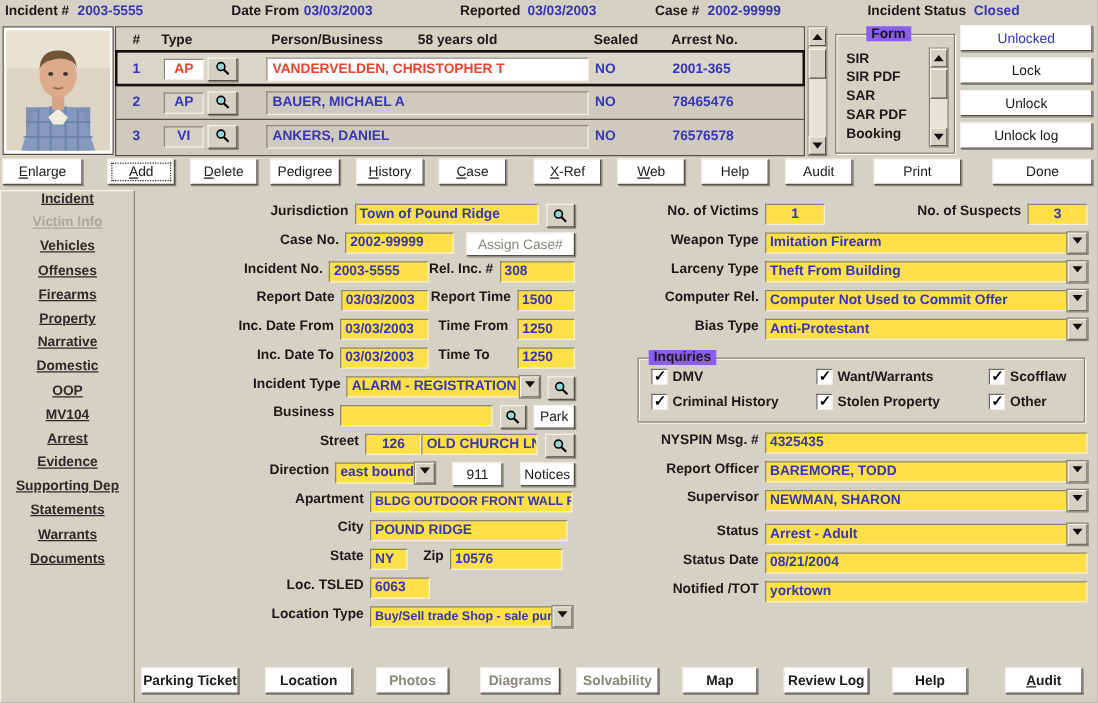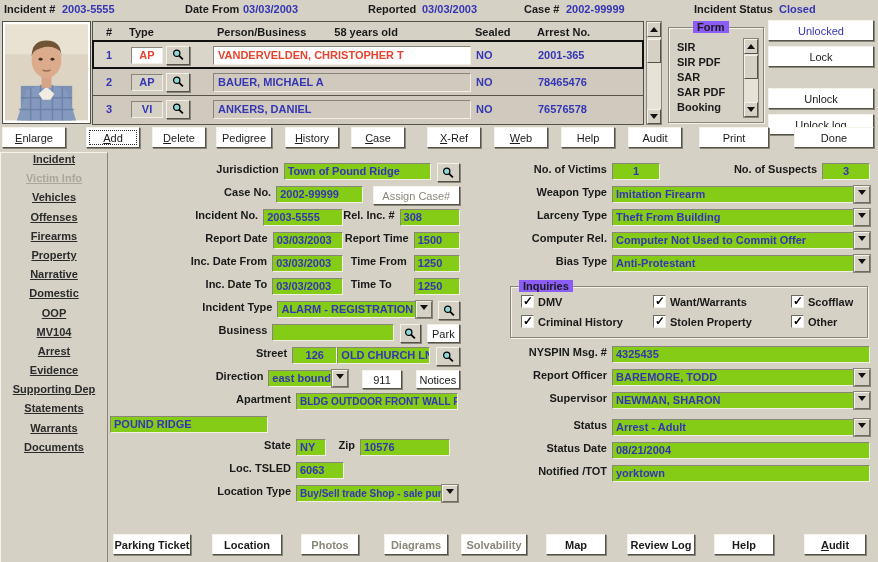--- a/index.html
+++ b/index.html
@@ -12,21 +12,21 @@
   .blue { color: #3535b5; }
   .dim  { color: #8a8679 !important; }
   .lbl { text-align: right; padding-right: 5px; white-space: nowrap; }
 
   
   .topbar { position: absolute; left: 0; top: 0; width: 878px; height: 20px; }
   .topbar span { position: absolute; top: 3px; white-space: nowrap; }
 
   
   .field {
-    background: #84cc16; color: #3535b5;
+    background: #fde047; color: #3535b5;
     border: 1px solid; border-color: #8a8579 #f2efe6 #f2efe6 #8a8579;
     height: 17px; line-height: 15px; padding: 0 3px;
     white-space: nowrap; overflow: hidden;
   }
   .combo { display: flex; }
   .combo .field { flex: 1; border-right: none; }
   .drop {
     width: 16px; height: 17px; background: #d5d1c5;
     border: 1px solid; border-color: #f5f2e9 #6e6a60 #6e6a60 #f5f2e9;
     outline: 1px solid #8a8579;
@@ -264,21 +264,21 @@
       <div class="sthumb" style="top:16px"></div>
       <div class="sbtn">
           <div class="tri-d"></div>
         </div>
     </div>
   </div>
 
   <div class="lockcol">
     <button class="btn blue" style="color:#3535b5">Unlocked</button>
     <button class="btn" style="margin-top:2px">Lock</button>
-    <button class="btn" style="margin-top:21px">Unlock</button>
+    <button class="btn" style="margin-top:5px">Unlock</button>
     <button class="btn" style="margin-top:5px">Unlock log</button>
   </div>
 
   <div class="toolbar">
     <button class="btn" style="left:2px;width:64px"><u>E</u>nlarge</button>
     <button class="btn focused" style="left:86px;width:54px"><u>A</u>dd</button>
     <button class="btn" style="left:152px;width:54px"><u>D</u>elete</button>
     <button class="btn" style="left:216px;width:56px">Pedigree</button>
     <button class="btn" style="left:285px;width:54px"><u>H</u>istory</button>
     <button class="btn" style="left:351px;width:54px"><u>C</u>ase</button>
@@ -407,20 +407,21 @@
       <button class="btn ml14" style="width:46px;height:19px">911</button>
       <button class="btn ml14" style="width:52px;height:19px">Notices</button>
     </div>
 
     <div class="frow">
       <span class="lbl">Apartment</span>
       <span class="field" style="width:162px;font-size:10px">BLDG OUTDOOR FRONT WALL RIGHT</span>
     </div>
 
     <div class="frow" style="margin-top:3px">
+      <span class="lbl">City</span>
       <span class="field" style="width:158px">POUND RIDGE</span>
     </div>
 
     <div class="frow">
       <span class="lbl">State</span>
       <span class="field" style="width:30px">NY</span>
       <span class="lbl" style="width:34px">Zip</span>
       <span class="field" style="width:90px">10576</span>
     </div>
 

